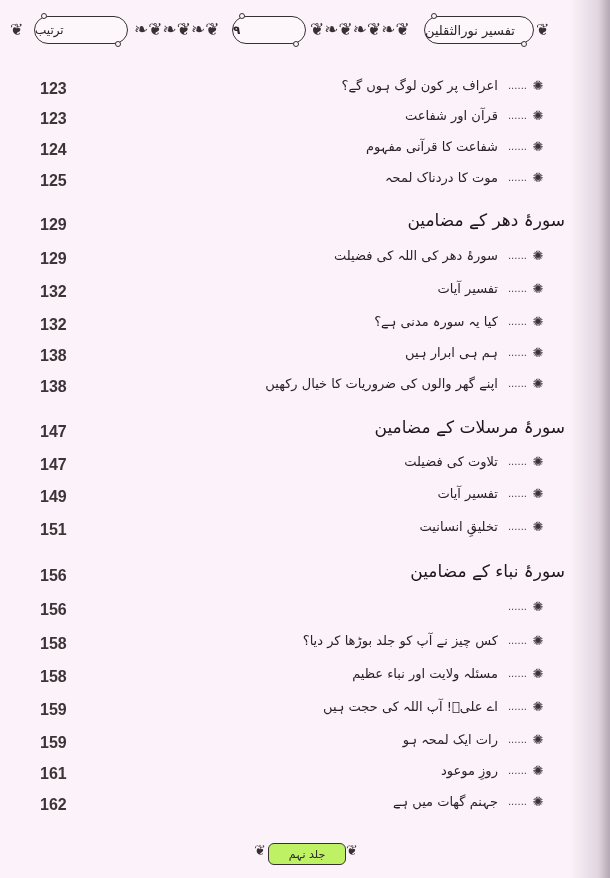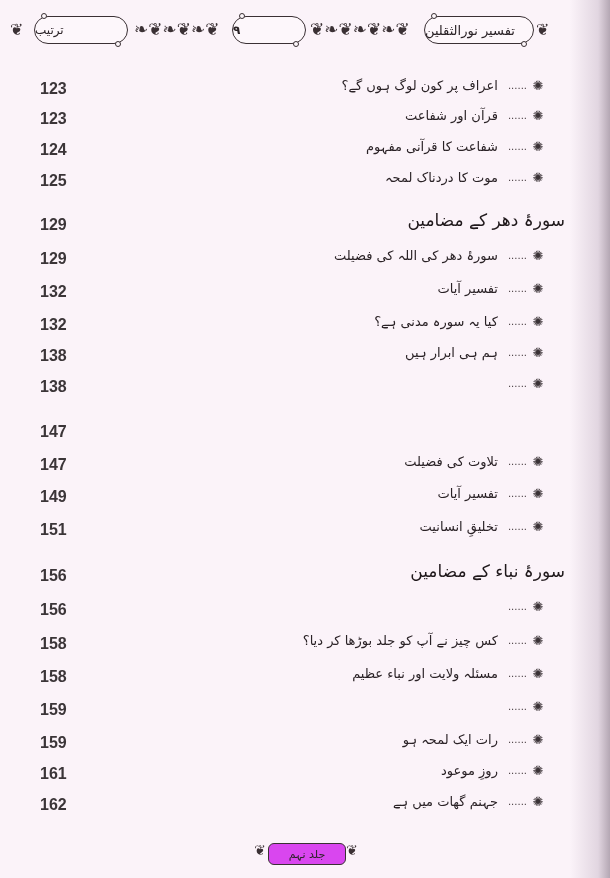--- a/index.html
+++ b/index.html
@@ -58,21 +58,21 @@
   .bullet { font-size: 13px; color: #3a3236; width: 14px; text-align: center; }
   .dots { font-size: 10px; color: #4a4044; letter-spacing: 0px; margin-left: 6px; }
   .heading {
     position: absolute; right: 45px; top: -4px; direction: rtl; white-space: nowrap;
     font-size: 17px; font-weight: normal; color: #1f181b;
   }
 
   
   .footer {
     position: absolute; top: 843px; left: 268px; width: 76px; height: 20px;
-    border: 1.3px solid #3a3034; border-radius: 6px; background: #d946ef;
+    border: 1.3px solid #3a3034; border-radius: 6px; background: #bef264;
     display: flex; align-items: center; justify-content: center; font-size: 11px; direction: rtl;
   }
   .footer-orn { position: absolute; top: 842px; font-size: 14px; color: #3a3034; }
   .fo-l { left: 254px; }
   .fo-r { left: 346px; }
 </style>
 </head>
 <body>
 
 <div class="page-shade"></div>
@@ -175,24 +175,26 @@
         <span class="bullet">✺</span>
         <span class="dots">......</span>
         <span>ہم ہی ابرار ہیں</span>
       </span>
     </div>
     <div class="row" style="top: 298px;">
       <span class="pg">138</span>
       <span class="entry">
         <span class="bullet">✺</span>
         <span class="dots">......</span>
+        <span>اپنے گھر والوں کی ضروریات کا خیال رکھیں</span>
       </span>
     </div>
     <div class="row" style="top: 343px;">
       <span class="pg">147</span>
+      <span class="heading">سورۂ مرسلات کے مضامین</span>
     </div>
     <div class="row" style="top: 376px;">
       <span class="pg">147</span>
       <span class="entry">
         <span class="bullet">✺</span>
         <span class="dots">......</span>
         <span>تلاوت کی فضیلت</span>
       </span>
     </div>
     <div class="row" style="top: 408px;">
@@ -236,20 +238,21 @@
         <span class="bullet">✺</span>
         <span class="dots">......</span>
         <span>مسئلہ ولایت اور نباء عظیم</span>
       </span>
     </div>
     <div class="row" style="top: 621px;">
       <span class="pg">159</span>
       <span class="entry">
         <span class="bullet">✺</span>
         <span class="dots">......</span>
+        <span>اے علیؑ! آپ اللہ کی حجت ہیں</span>
       </span>
     </div>
     <div class="row" style="top: 654px;">
       <span class="pg">159</span>
       <span class="entry">
         <span class="bullet">✺</span>
         <span class="dots">......</span>
         <span>رات ایک لمحہ ہو</span>
       </span>
     </div>

